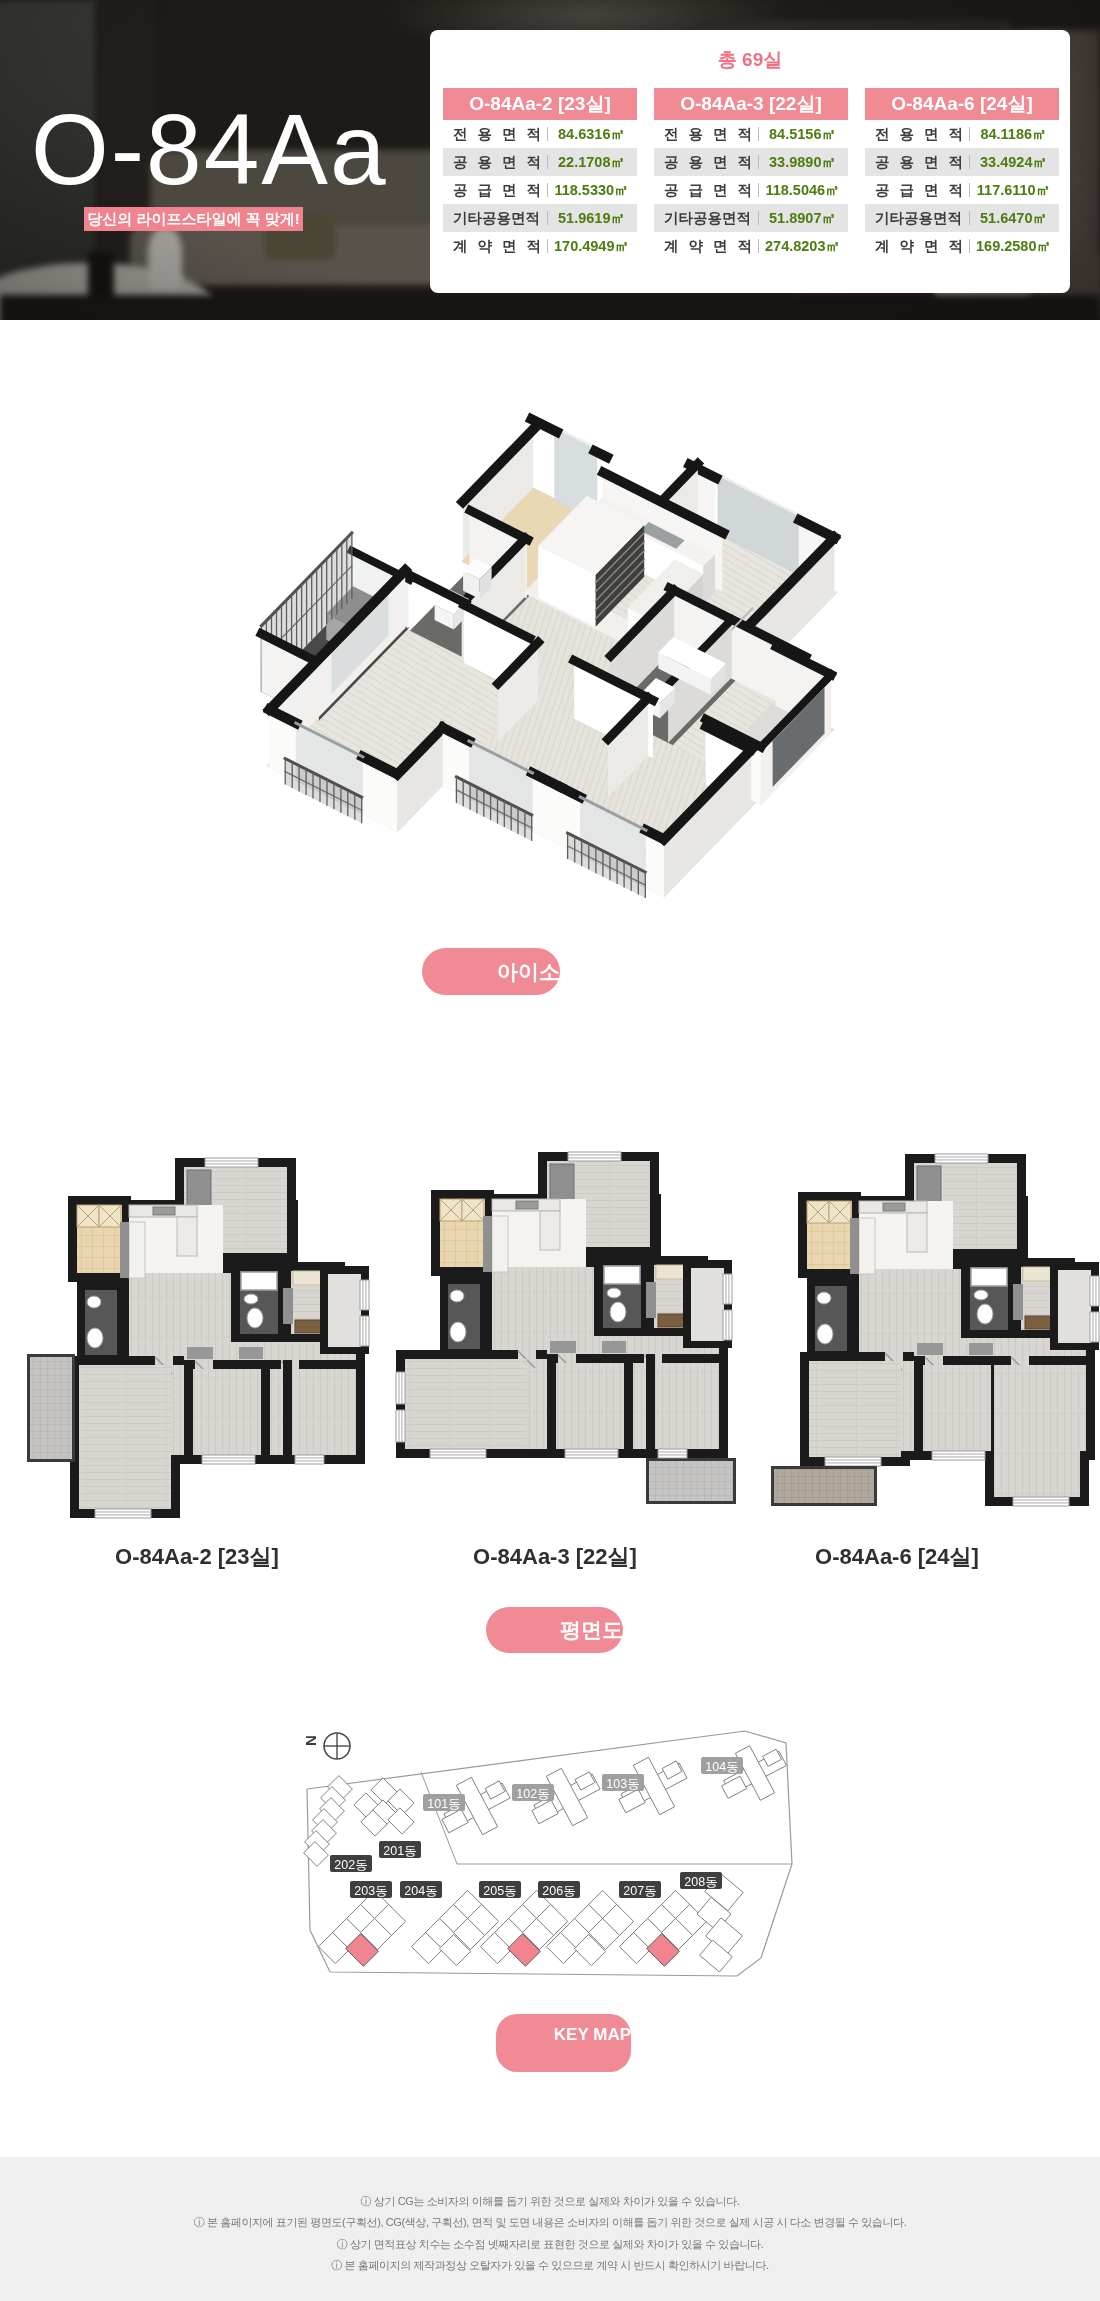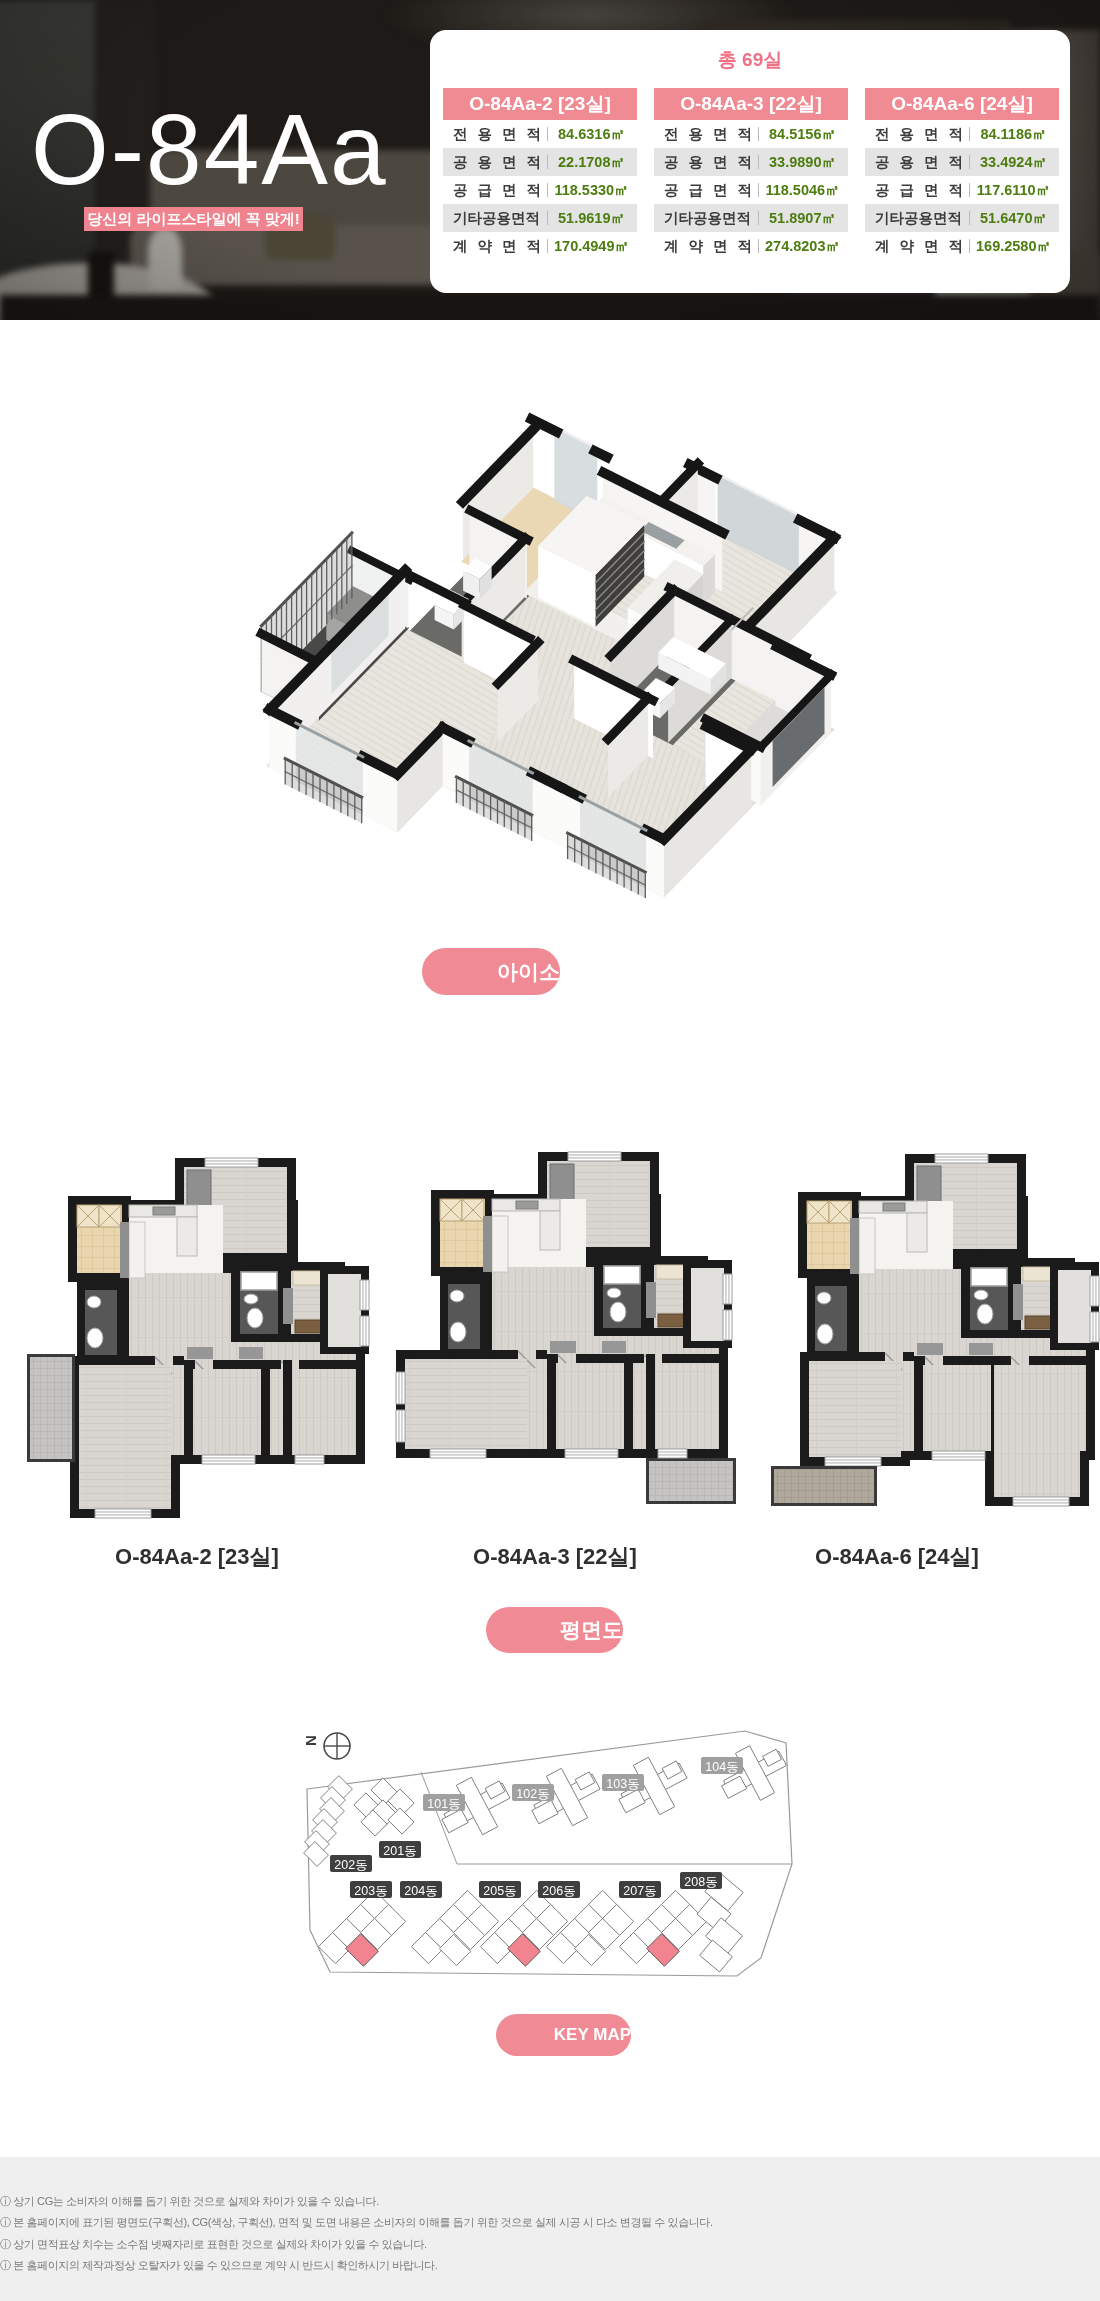--- a/index.html
+++ b/index.html
@@ -1,32 +1,32 @@
 <!DOCTYPE html>
 <html lang="ko"><head><meta charset="utf-8">
 <style>
 *{margin:0;padding:0;box-sizing:border-box}
 body{width:1100px;height:2301px;background:#fff;font-family:"Liberation Sans",sans-serif;position:relative;overflow:hidden}
 .abs{position:absolute}
 #hdr{position:absolute;left:0;top:0;width:1100px;height:320px;background:#221d1a;overflow:hidden}
 #hdr .ph{position:absolute;filter:blur(3px)}
 #title{position:absolute;left:31px;top:92px;color:#fff;font-size:100px;font-weight:400;letter-spacing:2px}
 #badge{position:absolute;left:84px;top:207px;width:219px;height:24px;background:#f0848e;color:#fff;font-size:15px;font-weight:700;text-align:center;line-height:24px}
-#card{position:absolute;left:430px;top:30px;width:640px;height:263px;background:#fff;border-radius:16px}
+#card{position:absolute;left:430px;top:30px;width:640px;height:263px;background:#fff;border-radius:8px}
 #tot{position:absolute;left:0;top:17px;width:640px;text-align:center;color:#f07084;font-size:19px;font-weight:700}
 .tbl{position:absolute;top:58px;width:194px}
 .tbl-h{height:32px;background:#f08a93;color:#fff;font-size:19px;font-weight:700;text-align:center;line-height:32px}
 .row{height:28px;display:flex;align-items:center;font-size:14.5px;padding:0 5px 0 10px;white-space:nowrap}
 .row.g{background:#e4e4e4}
 .lab{width:88px;display:flex;justify-content:space-between;color:#3c3c3c;font-weight:700;flex:none}
 .bar{width:1px;height:14px;background:#bbb;margin:0 3px 0 6px;flex:none}
 .val{flex:1;text-align:center;color:#4d7c0f;font-weight:700}
 .btn{position:absolute;background:#f08a95;border-radius:24px;color:#fff;font-weight:700;text-align:right}
 .plab{position:absolute;color:#2f2f2f;font-size:22px;font-weight:700;white-space:nowrap;transform:translateX(-50%)}
-#foot{position:absolute;left:0;top:2157px;width:1100px;height:144px;background:#efefef;color:#787878;font-size:11px;letter-spacing:-0.4px;padding-top:34px;line-height:21.3px}
+#foot{position:absolute;left:0;top:2157px;width:1100px;height:144px;background:#efefef;color:#787878;font-size:11px;letter-spacing:-0.4px;text-align:center;padding-top:34px;line-height:21.3px}
 </style></head><body>
 
 <div id="hdr">
  <div class="ph" style="left:380px;top:-30px;width:420px;height:90px;background:radial-gradient(ellipse at center,#55504a 0%,rgba(40,36,32,0) 70%)"></div>
 
  <div class="ph" style="left:-10px;top:0px;width:110px;height:280px;background:linear-gradient(180deg,#454641,#2f312d)"></div>
 
  <div class="ph" style="left:95px;top:0px;width:60px;height:300px;background:#262220"></div>
 
  <div class="ph" style="left:700px;top:20px;width:310px;height:120px;background:#352f29"></div>
@@ -1034,17 +1034,17 @@
 
 <rect x="538" y="1881" width="42" height="17" rx="2" fill="#3f3f3f"></rect>
 <text x="559" y="1894.5" font-size="12.5" fill="#fff" text-anchor="middle">206동</text>
 
 <rect x="619" y="1881" width="42" height="17" rx="2" fill="#3f3f3f"></rect>
 <text x="640" y="1894.5" font-size="12.5" fill="#fff" text-anchor="middle">207동</text>
 
 <rect x="680" y="1872" width="42" height="17" rx="2" fill="#3f3f3f"></rect>
 <text x="701" y="1885.5" font-size="12.5" fill="#fff" text-anchor="middle">208동</text>
     </svg></div>
-<div class="btn" style="left:496px;top:2014px;width:135px;height:42px;font-size:17px;line-height:42px;border-radius:21px">KEY MAP</div>
+<div class="btn" style="left:496px;top:2014px;width:135px;height:58px;font-size:17px;line-height:42px;border-radius:21px">KEY MAP</div>
 
 <div id="foot">ⓘ 상기 CG는 소비자의 이해를 돕기 위한 것으로 실제와 차이가 있을 수 있습니다.<br>
 ⓘ 본 홈페이지에 표기된 평면도(구획선), CG(색상, 구획선), 면적 및 도면 내용은 소비자의 이해를 돕기 위한 것으로 실제 시공 시 다소 변경될 수 있습니다.<br>
 ⓘ 상기 면적표상 치수는 소수점 넷째자리로 표현한 것으로 실제와 차이가 있을 수 있습니다.<br>
 ⓘ 본 홈페이지의 제작과정상 오탈자가 있을 수 있으므로 계약 시 반드시 확인하시기 바랍니다.</div>
 </body></html>

